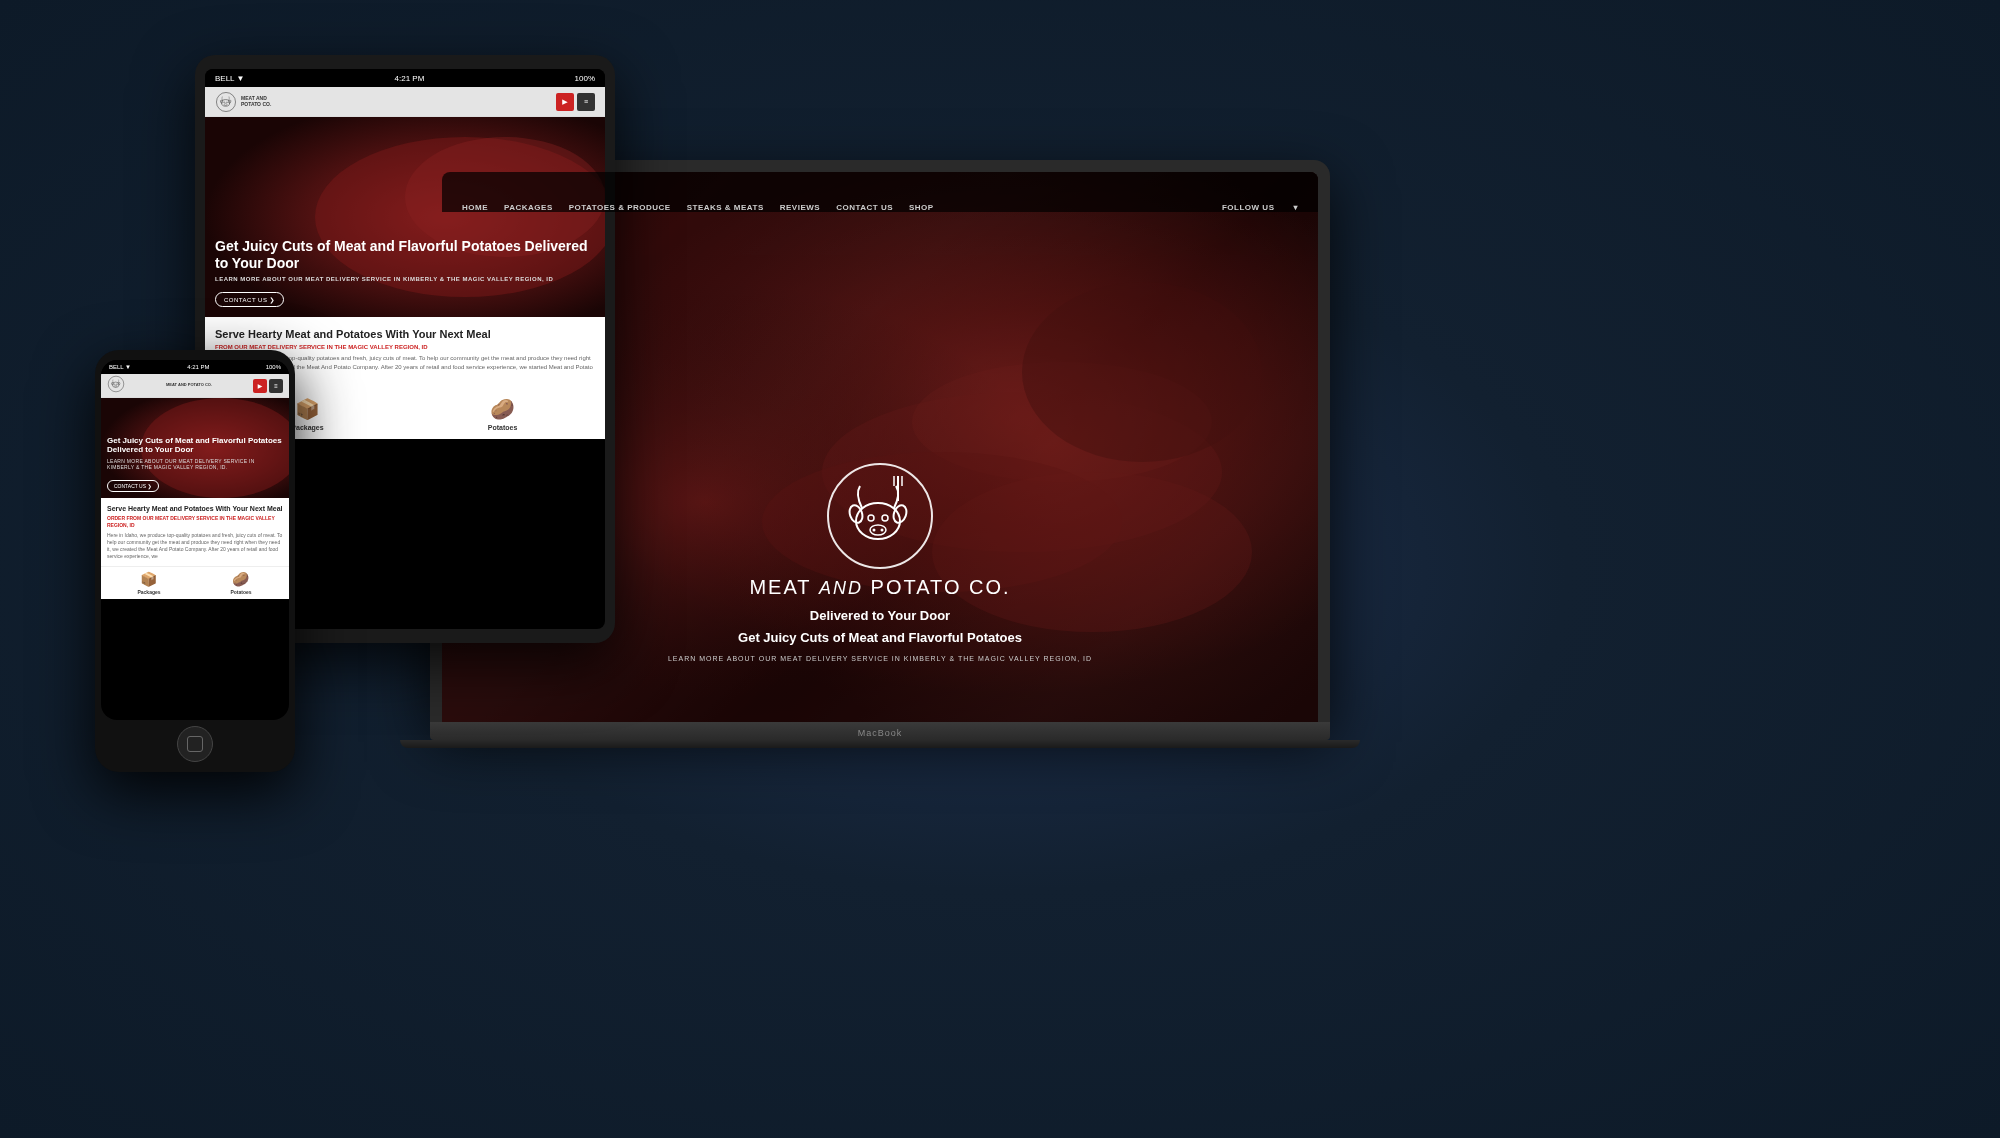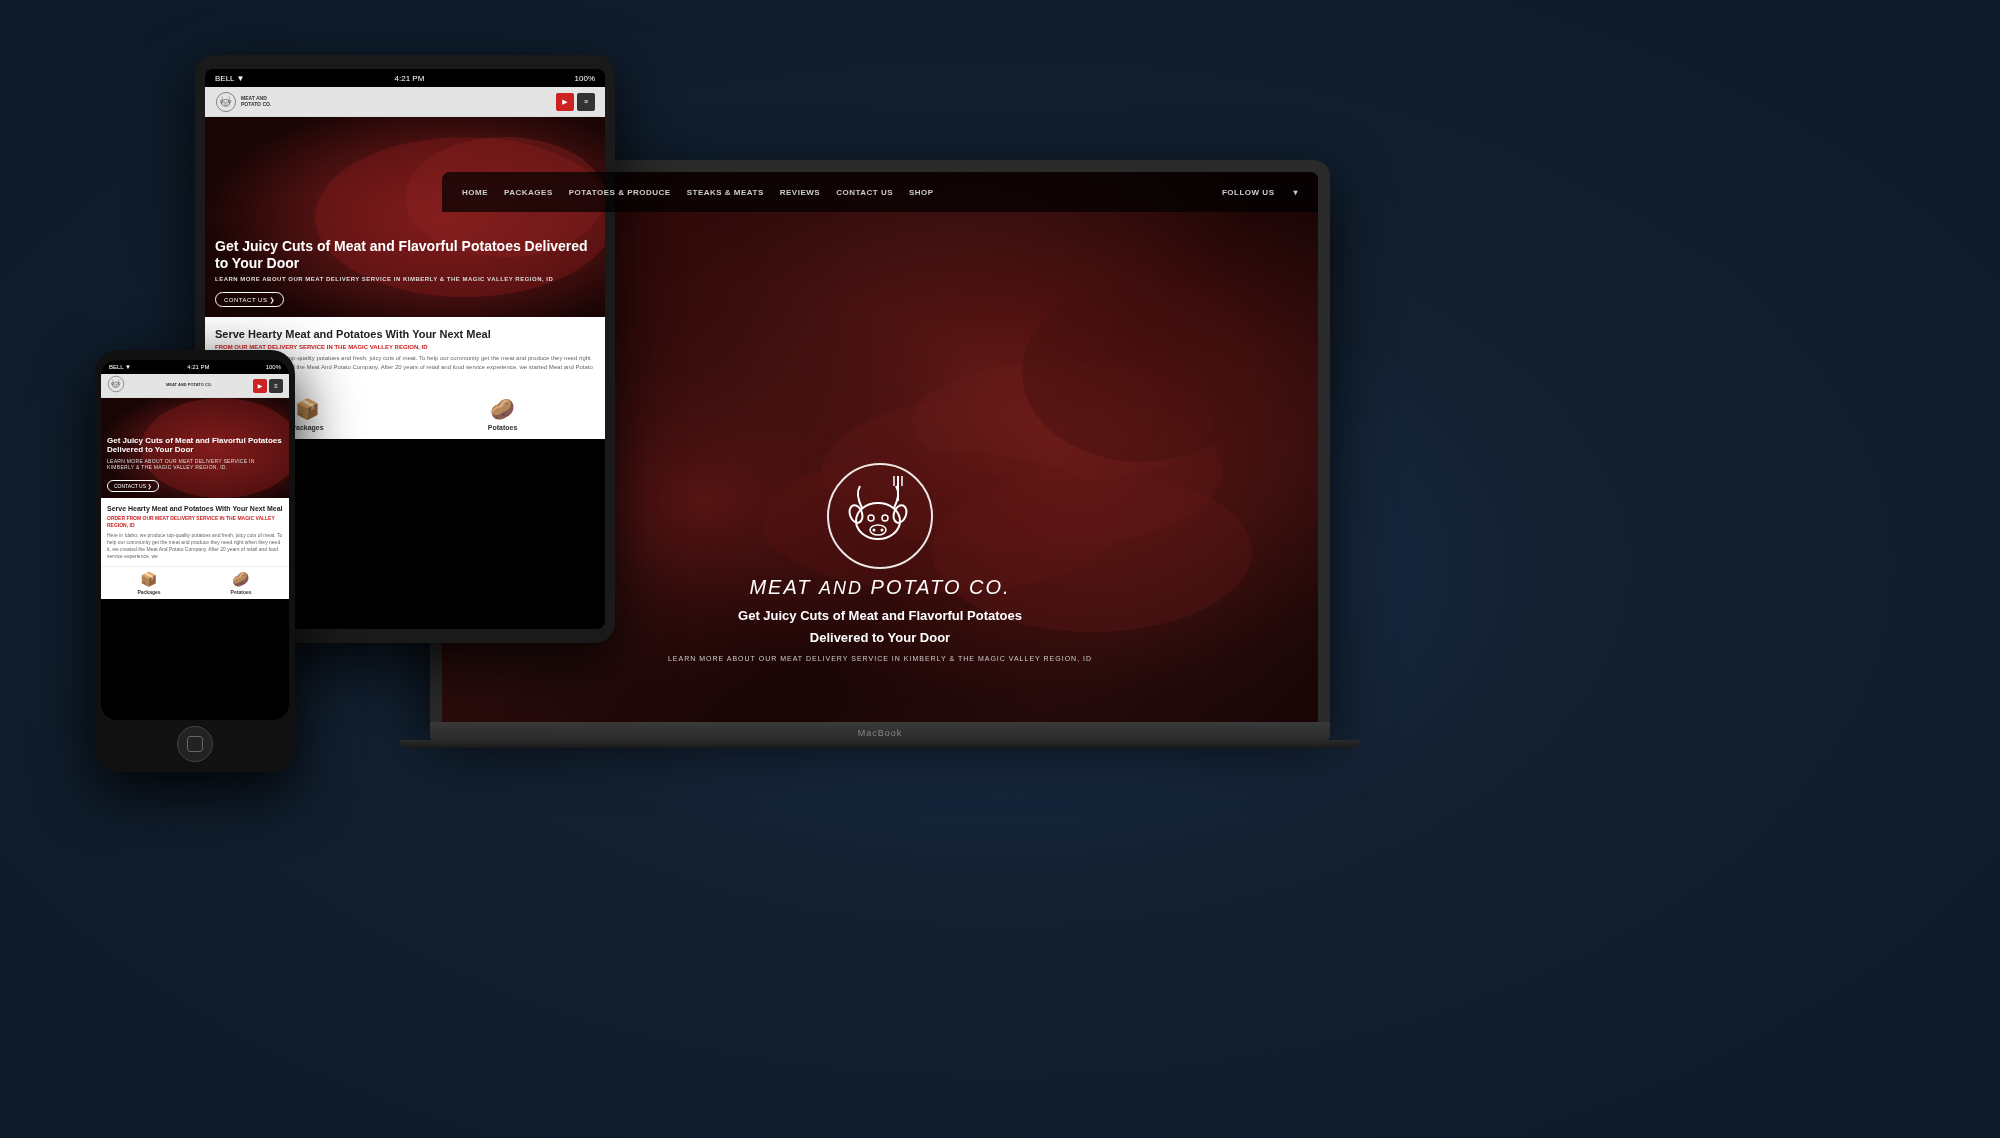--- a/index.html
+++ b/index.html
@@ -96,21 +96,21 @@
     }
 
     .mac-nav {
       position: absolute;
       top: 0;
       left: 0;
       right: 0;
       height: 40px;
       background: rgba(0,0,0,0.7);
       display: flex;
-      align-items: center;
+      align-items: flex-end;
       justify-content: space-between;
       padding: 0 20px;
       z-index: 10;
     }
 
     .mac-nav-links {
       display: flex;
       gap: 16px;
       align-items: center;
     }
@@ -148,21 +148,20 @@
       color: white;
       font-size: 20px;
       font-weight: 900;
       text-transform: uppercase;
       letter-spacing: 2px;
       margin-bottom: 8px;
     }
 
     .mac-brand span {
       font-weight: 300;
-      font-style: italic;
     }
 
     .mac-tagline {
       color: white;
       font-size: 13px;
       font-weight: 700;
       line-height: 1.4;
       margin-bottom: 4px;
     }
 
@@ -598,22 +597,22 @@
               <path d="M42 52 Q35 38 40 30" stroke="white" stroke-width="2" fill="none"></path>
               <path d="M74 52 Q81 38 76 30" stroke="white" stroke-width="2" fill="none"></path>
             </svg>
           </div>
 
           <div class="mac-brand">
             <span>MEAT</span>
             <span style="font-weight:300;font-style:italic;font-size:18px;">and</span>
             <span>POTATO CO.</span>
           </div>
+          <div class="mac-tagline">Delivered to Your Door</div>
           <div class="mac-tagline">Get Juicy Cuts of Meat and Flavorful Potatoes</div>
-          <div class="mac-tagline">Delivered to Your Door</div>
           <div class="mac-subtagline" style="margin-top:8px;">LEARN MORE ABOUT OUR MEAT DELIVERY SERVICE IN KIMBERLY &amp; THE MAGIC VALLEY REGION, ID</div>
         </div>
 
       </div>
     </div>
   </div>
   <div class="macbook-base"></div>
   <div class="macbook-foot"></div>
 </div>
 

